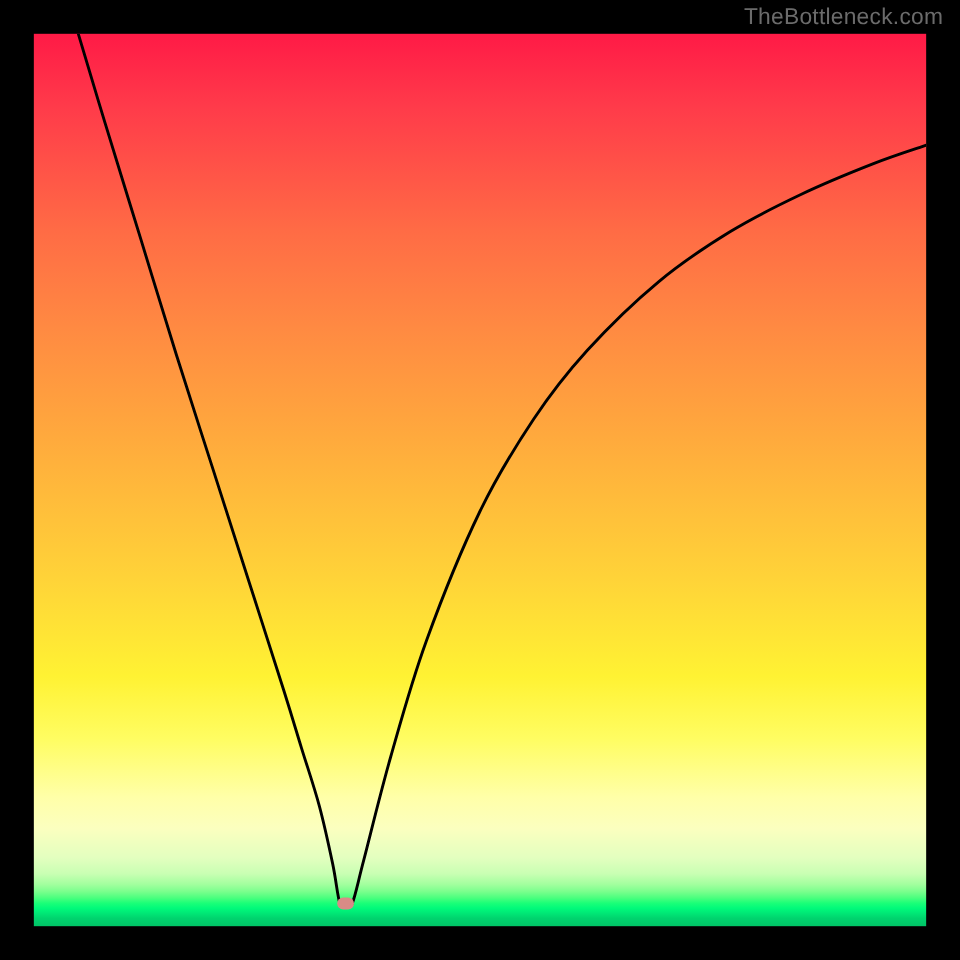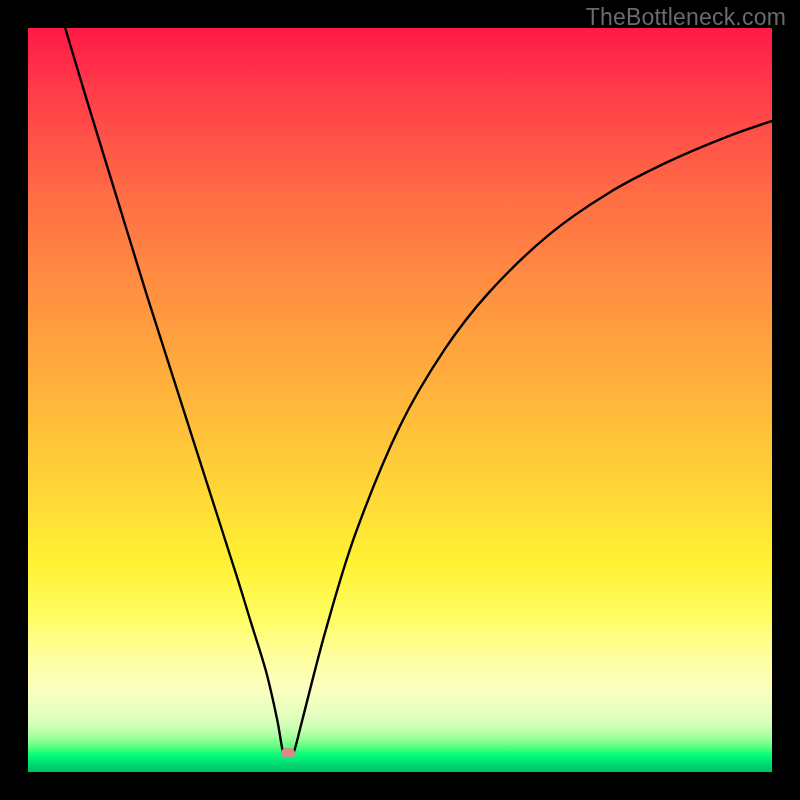--- a/index.html
+++ b/index.html
@@ -14,21 +14,21 @@
     position: relative;
     width: 800px;
     height: 800px;
     background: #000;
   }
   .watermark {
     position: absolute;
     top: 4px;
     right: 14px;
     font-family: Arial, Helvetica, sans-serif;
-    font-size: 23px;
+    font-size: 19px;
     color: #6b6b6b;
     letter-spacing: 0.2px;
     z-index: 5;
   }
   .plot-area {
     position: absolute;
     
     left: 28px;
     top: 28px;
     width: 744px;

